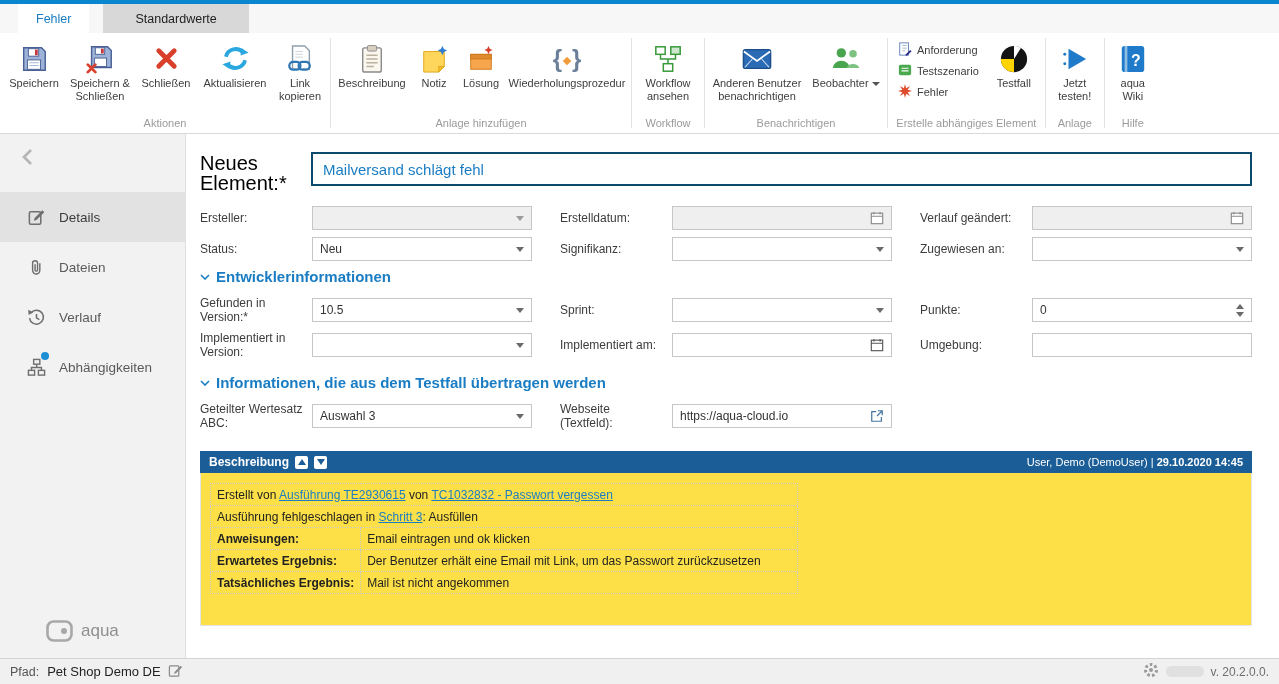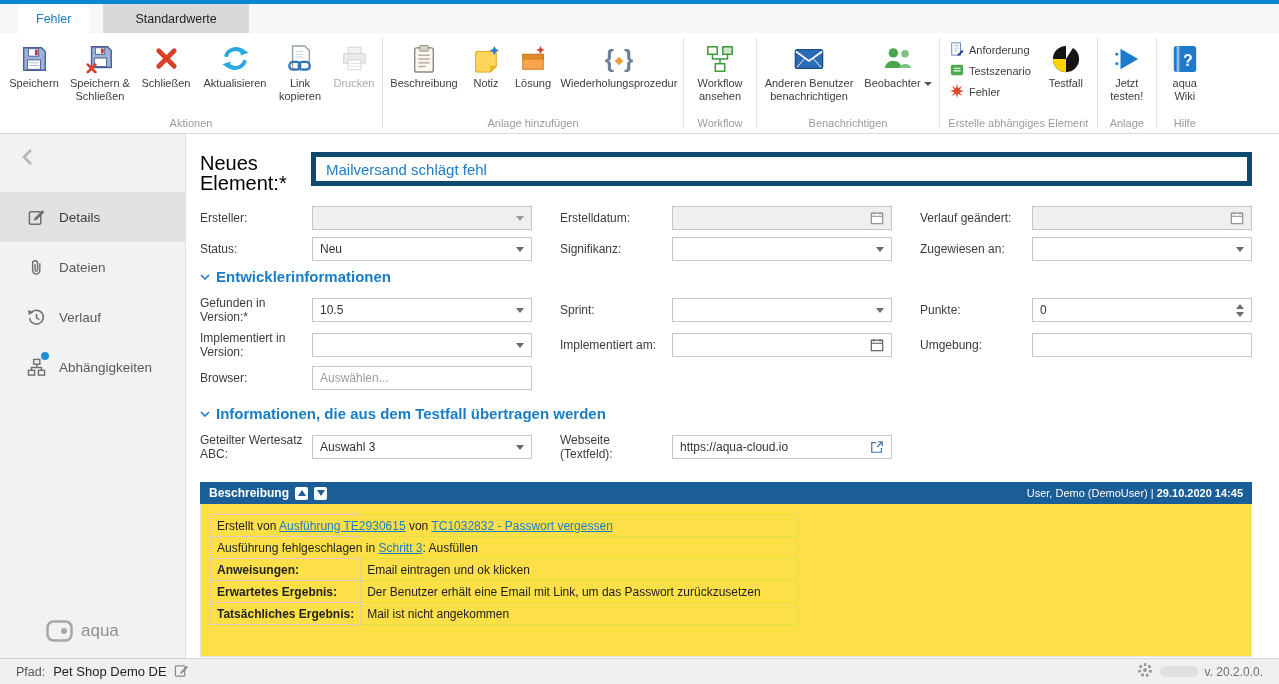--- a/index.html
+++ b/index.html
@@ -39,21 +39,21 @@
   .side-item.active { background:#e2e2e2; color:#3c3c3c; }
   .side-label { font-size:13.5px; }
   .side-ico { position:relative; width:20px; height:20px; display:flex; align-items:center; justify-content:center; }
   .notif-dot { position:absolute; top:-5px; right:-3px; width:8px; height:8px; border-radius:50%; background:#1e8fd5; }
   .side-logo { position:absolute; bottom:16px; left:46px; display:flex; align-items:center; gap:8px; color:#8f8f8f; font-size:17px; }
 
   
   .content { position:absolute; top:134px; left:186px; right:0; bottom:26px; background:#fff; padding:18px 27px 0 14px; overflow:hidden; }
   .title-row { display:flex; align-items:flex-start; margin-bottom:13px; }
   .title-label { width:97px; margin-right:14px; color:#000000; font-size:20px; line-height:20px; padding-top:1px; }
-  .title-input { flex:1; height:34px; border:5px solid #0c4a6e; font-family:"Liberation Sans",sans-serif; font-size:15px; color:#1a7dc4; padding:0 10px; outline:none; }
+  .title-input { flex:1; height:34px; border:2px solid #0c4a6e; font-family:"Liberation Sans",sans-serif; font-size:15px; color:#1a7dc4; padding:0 10px; outline:none; }
   .frow { display:grid; grid-template-columns:112px 220px 28px 112px 220px 28px 112px 220px; align-items:center; margin-bottom:7px; }
   .flabel { font-size:12px; color:#3c3c3c; line-height:14px; padding-right:8px; }
   .fld { height:24px; border:1px solid #c6c6c6; background:#fff; display:flex; align-items:center; padding:0 7px; font-size:12px; color:#333; }
   .fld.disabled { background:#efefef; }
   .fld .caret { margin-left:auto; width:0; height:0; border-left:4px solid transparent; border-right:4px solid transparent; border-top:5px solid #6a6a6a; }
   .fld.disabled .caret { border-top-color:#9a9a9a; }
   .fld .ricon { margin-left:auto; display:flex; align-items:center; }
   .fld .placeholder { color:#9c9c9c; }
   .spin { margin-left:auto; display:flex; flex-direction:column; gap:3px; align-items:center; }
   .spin .up { width:0;height:0;border-left:4px solid transparent;border-right:4px solid transparent;border-bottom:5px solid #6a6a6a; }
@@ -70,21 +70,21 @@
   .dh-ic .td { width:0;height:0;border-left:4px solid transparent;border-right:4px solid transparent;border-top:6px solid #1b5d96; }
   .desc-meta { margin-left:auto; font-size:11px; }
   .desc-meta b { font-weight:bold; }
   .desc-body { background:#fde047; border:1px solid #e4e4e4; border-top:none; height:153px; padding:10px 0 0 9px; }
   .dtable { width:588px; border-collapse:collapse; font-size:12px; color:#222; }
   .dtable td { border:1px dotted #c9c9c9; padding:3.5px 6px; }
   .dtable td.lbl { width:148px; font-weight:bold; white-space:nowrap; }
   .dlink { color:#1a7dc4; text-decoration:underline; cursor:pointer; }
 
   
-  .statusbar { position:absolute; left:0; right:0; bottom:0; height:26px; background:#f0f0f0; border-top:1px solid #d4d4d4; display:flex; align-items:center; padding:0 16px; }
+  .statusbar { position:absolute; left:0; right:0; bottom:0; height:26px; background:#f0f0f0; border-top:1px solid #d4d4d4; display:flex; align-items:center; padding:0 10px; }
   .sb-pathlbl { color:#555; font-size:12.5px; }
   .sb-pathval { color:#222; font-size:13px; margin:0 7px 0 8px; }
   .sb-right { margin-left:auto; display:flex; align-items:center; gap:7px; }
   .zoom-pill { width:38px; height:11px; background:#e0e0e0; border-radius:6px; }
   .sb-ver { color:#6e6e6e; font-size:12px; }
 </style>
 </head>
 <body>
 
 <div class="app">
@@ -147,31 +147,20 @@
             <svg width="28" height="30" viewBox="0 0 30 32">
                 <path d="M7 2 H20 L25 7 V27 H7 Z" fill="#fff" stroke="#8fa0ad" stroke-width="1.5"></path>
                 <path d="M10 8h8M10 11h8M10 14h8" stroke="#c9d2da"></path>
                 <g fill="none" stroke="#2f76b5" stroke-width="2.4">
                   <rect x="3.5" y="19" width="12" height="8.5" rx="4.2"></rect>
                   <rect x="13.5" y="19" width="12" height="8.5" rx="4.2"></rect>
                 </g>
               </svg>
           </span>
           <span class="rlbl">Link kopieren</span>
-        </div>
-        <div class="rbtn rw52 disabled">
-          <span class="ric">
-            <svg width="29" height="28" viewBox="0 0 32 30">
-                <rect x="9" y="2" width="14" height="7" fill="#e8e8e8" stroke="#9a9a9a"></rect>
-                <rect x="4" y="9" width="24" height="11" rx="1" fill="#cfd4d8" stroke="#9a9a9a"></rect>
-                <rect x="9" y="16" width="14" height="11" fill="#fff" stroke="#9a9a9a"></rect>
-                <path d="M11 20h10M11 23h10" stroke="#b5b5b5"></path>
-              </svg>
-          </span>
-          <span class="rlbl">Drucken</span>
         </div>
       </div>
       <div class="rgl">Aktionen</div>
     </div>
 
     <div class="rsep"></div>
 
     <div class="rgroup">
       <div class="rbtns">
         <div class="rbtn rw78">
@@ -492,26 +481,20 @@
               <rect x="1.5" y="2.5" width="13" height="12" fill="#fff" stroke="#555" stroke-width="1.3"></rect>
               <path d="M1.5 6 H14.5 M4.5 1 v3 M11.5 1 v3" stroke="#555" stroke-width="1.3"></path>
             </svg>
           </span>
         </div>
       <div></div>
       <div class="flabel">Umgebung:</div>
       <div class="fld"></div>
     </div>
 
-    <div class="frow">
-      <div class="flabel">Browser:</div>
-      <div class="fld">
-          <span class="placeholder">Auswählen...</span>
-        </div>
-    </div>
 
     <div class="sec-hdr mt">
       <svg width="10" height="6" viewBox="0 0 10 6">
           <path d="M1 1 L5 5 L9 1" fill="none" stroke="#1a7dc4" stroke-width="1.6"></path>
         </svg>
       <span>Informationen, die aus dem Testfall übertragen werden</span>
     </div>
 
     <div class="frow">
       <div class="flabel">Geteilter Wertesatz ABC:</div>

